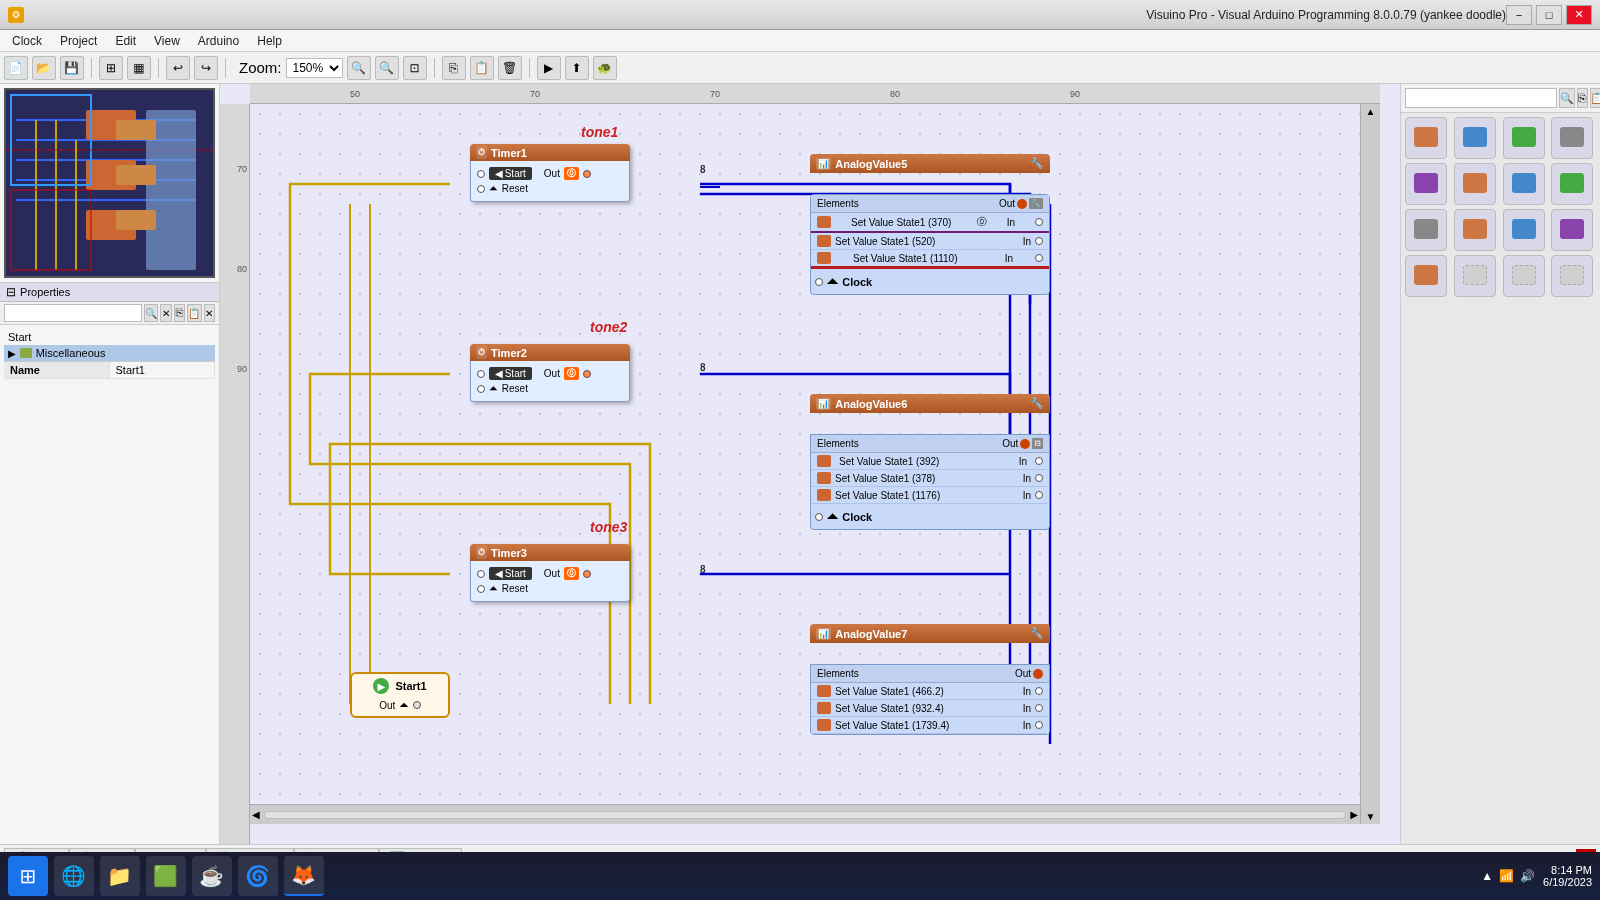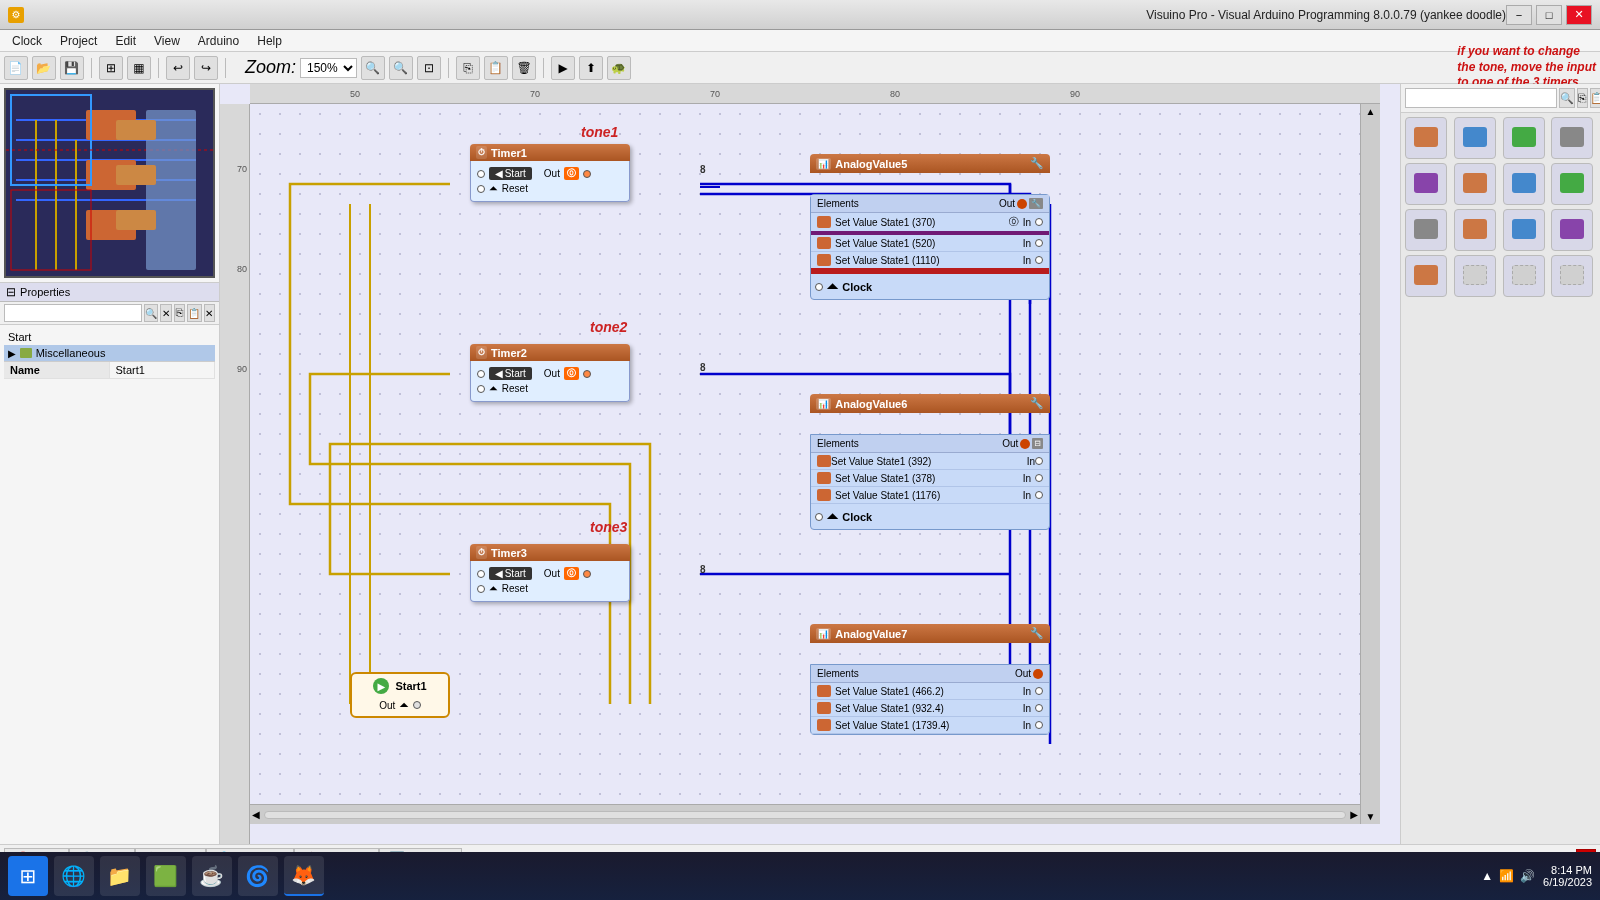--- a/index.html
+++ b/index.html
@@ -49,21 +49,21 @@
       border-bottom: 1px solid #ccc;
       padding: 0 4px;
       gap: 4px;
     }
     .tb-btn {
       width: 24px; height: 24px; background: #e0e0e0; border: 1px solid #bbb;
       display: flex; align-items: center; justify-content: center; font-size: 12px; cursor: pointer;
       border-radius: 2px;
     }
     .tb-sep { width: 1px; height: 20px; background: #bbb; margin: 0 3px; }
-    .zoom-label { font-size: 18px; margin-left: 12px; font-style: italic; }
+    .zoom-label { font-size: 15px; margin-left: 6px; }
     .zoom-select {
       font-size: 12px; height: 20px; border: 1px solid #bbb; background: white; padding: 0 2px;
     }
     .annotation-text {
       margin-left: 20px;
       font-style: italic;
       font-weight: bold;
       color: #cc0000;
       font-size: 13px;
       line-height: 1.3;
@@ -453,23 +453,20 @@
   <div class="tb-btn">⊡</div>
   <div class="tb-sep"></div>
   <div class="tb-btn">⎘</div>
   <div class="tb-btn">📋</div>
   <div class="tb-btn">🗑</div>
   <div class="tb-sep"></div>
   <div class="tb-btn">▶</div>
   <div class="tb-btn">⬆</div>
   <div class="tb-btn">🐢</div>
   <div style="flex:1;"></div>
-  <div class="annotation-text" style="font-style:italic;font-weight:bold;color:#cc1111;font-size:12px;line-height:1.3;white-space:pre-line;">if you want to change
-the tone, move the input
-to one of the 3 timers.</div>
 </div>
 
 <div id="main-layout">
 
   <div id="left-panel">
     <div id="thumbnail-area">
 
       <svg width="100%" height="100%" style="position:absolute;top:0;left:0;">
 
         <line x1="10" y1="30" x2="190" y2="30" stroke="#3366ff" stroke-width="2"></line>
@@ -668,34 +665,34 @@
 
           <div style="background:#c0d0f0;padding:3px 6px;display:flex;justify-content:space-between;align-items:center;font-size:10px;border-bottom:1px solid #99aad0;">
             <span>Elements</span>
             <span style="display:flex;align-items:center;gap:2px;">
               <span>Out</span>
               <span style="width:10px;height:10px;background:#cc4400;border-radius:50%;display:inline-block;"></span>
               <span style="background:#888;color:white;font-size:8px;padding:1px 2px;border-radius:1px;cursor:pointer;">🔧</span>
             </span>
           </div>
 
-          <div style="padding:2px 6px;display:flex;align-items:center;gap:4px;border-bottom:4px solid #701a75;font-size:10px;">
+          <div style="padding:2px 6px;display:flex;align-items:center;gap:20px;border-bottom:2px solid #701a75;font-size:10px;">
             <span style="background:#cc6633;width:14px;height:12px;border-radius:2px;display:inline-block;"></span>
             <span>Set Value State1 (370)</span>
             <span style="margin-left:auto;">⓪</span>
             <span style="font-size:10px;">In</span>
             <span class="port-dot"></span>
           </div>
           <div style="padding:2px 6px;display:flex;align-items:center;gap:4px;border-bottom:1px solid #b0c4e8;font-size:10px;">
             <span style="background:#cc6633;width:14px;height:12px;border-radius:2px;display:inline-block;"></span>
             <span>Set Value State1 (520)</span>
             <span style="margin-left:auto;">In</span>
             <span class="port-dot"></span>
           </div>
-          <div style="padding:2px 6px;display:flex;align-items:center;gap:4px;border-bottom:6px solid #b91c1c;font-size:10px;">
+          <div style="padding:2px 6px;display:flex;align-items:center;gap:22px;border-bottom:3px solid #b91c1c;font-size:10px;">
             <span style="background:#cc6633;width:14px;height:12px;border-radius:2px;display:inline-block;"></span>
             <span>Set Value State1 (1110)</span>
             <span style="margin-left:auto;">In</span>
             <span class="port-dot"></span>
           </div>
 
           <div class="clock-row">
             <span class="port-dot"></span>
             <span class="clock-symbol">⏶</span>
             <span>Clock</span>
@@ -720,21 +717,21 @@
 
         <div style="position:absolute;left:560px;top:330px;width:240px;background:#c8daf8;border:1px solid #7799cc;border-radius:0 0 4px 4px;">
           <div style="background:#c0d0f0;padding:3px 6px;display:flex;justify-content:space-between;align-items:center;font-size:10px;border-bottom:1px solid #99aad0;">
             <span>Elements</span>
             <span style="display:flex;align-items:center;gap:2px;">
               <span>Out</span>
               <span style="width:10px;height:10px;background:#cc4400;border-radius:50%;display:inline-block;"></span>
               <span style="background:#888;color:white;font-size:8px;padding:1px 2px;border-radius:1px;">⊟</span>
             </span>
           </div>
-          <div style="padding:2px 6px;display:flex;align-items:center;gap:0;border-bottom:1px solid #b0c4e8;font-size:10px;">
+          <div style="padding:2px 6px;display:flex;align-items:center;gap:8px;border-bottom:1px solid #b0c4e8;font-size:10px;">
             <span style="background:#cc6633;width:14px;height:12px;border-radius:2px;display:inline-block;"></span>
             <span>Set Value State1 (392)</span>
             <span style="margin-left:auto;">In</span>
             <span class="port-dot"></span>
           </div>
           <div style="padding:2px 6px;display:flex;align-items:center;gap:4px;border-bottom:1px solid #b0c4e8;font-size:10px;">
             <span style="background:#cc6633;width:14px;height:12px;border-radius:2px;display:inline-block;"></span>
             <span>Set Value State1 (378)</span>
             <span style="margin-left:auto;">In</span>
             <span class="port-dot"></span>

